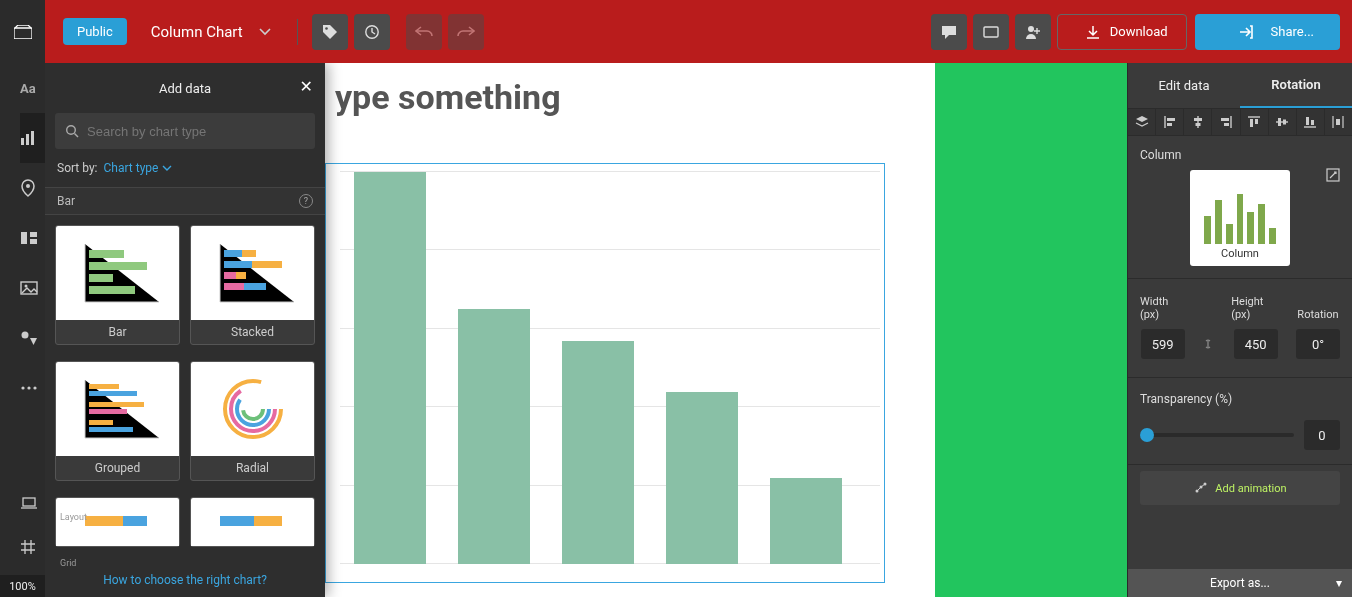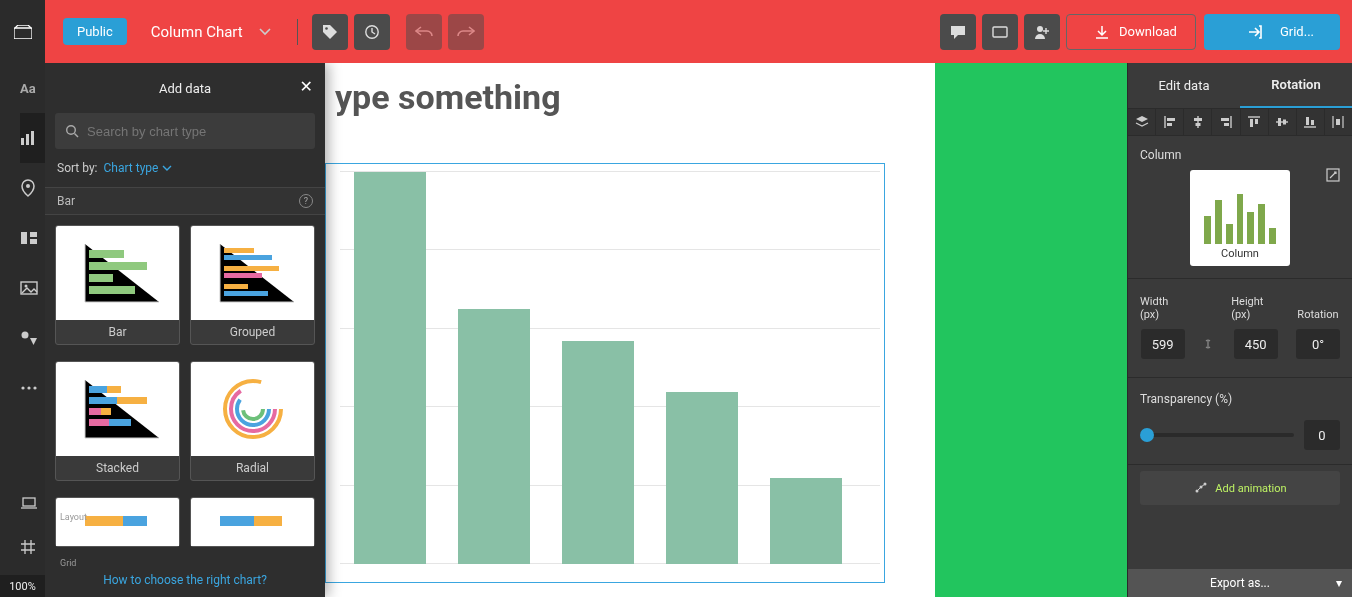--- a/index.html
+++ b/index.html
@@ -8,21 +8,21 @@
     background: #3a3a3a;
     color: #ccc;
     width: 1352px;
     height: 597px;
     overflow: hidden;
     position: relative;
     font-size: 13px;
   }
   .top-bar {
     height: 63px;
-    background: #ef4444;
+    background: #b91c1c;
     display: flex;
     align-items: center;
     padding: 0 12px 0 0;
     position: relative;
     z-index: 5;
   }
   .doc-icon-btn {
     width: 45px;
     height: 63px;
     display: flex;
@@ -315,21 +315,21 @@
     </span>
     <span>Download</span>
   </div>
   <div class="share-btn">
     <span>
       <svg width="14" height="14" viewBox="0 0 14 14">
           <path d="M1 7 H10 M7 3 L11 7 L7 11" fill="none" stroke="#fff" stroke-width="1.6"></path>
           <path d="M11 1 H13 V13 H11" fill="none" stroke="#fff" stroke-width="1.6"></path>
         </svg>
     </span>
-    <span>Grid...</span>
+    <span>Share...</span>
   </div>
 </div>
 
 <div class="left-rail">
   <div class="rail-btn">
     <span style="font-weight:700;font-size:13px;color:#aaa">Aa</span>
   </div>
   <div class="rail-btn active">
     <svg width="18" height="16" viewBox="0 0 18 16">
         <rect x="1" y="8" width="3" height="7" fill="#ccc"></rect>
@@ -419,50 +419,50 @@
       <div class="thumb">
         <svg width="90" height="70" viewBox="0 0 90 70">
           <path d="M12 6 V64 H86" stroke="#ccc" stroke-width="1"></path>
           <rect x="16" y="12" width="35" height="8" fill="#8fc97e"></rect>
           <rect x="16" y="24" width="58" height="8" fill="#8fc97e"></rect>
           <rect x="16" y="36" width="24" height="8" fill="#8fc97e"></rect>
           <rect x="16" y="48" width="46" height="8" fill="#8fc97e"></rect>
         </svg>
       </div>
       <div class="clabel">Bar</div>
-    </div>
-    <div class="chart-card">
-      <div class="thumb">
-        <svg width="90" height="70" viewBox="0 0 90 70">
-          <path d="M12 6 V64 H86" stroke="#ccc" stroke-width="1"></path>
-          <rect x="16" y="10" width="30" height="5" fill="#f6b042"></rect>
-          <rect x="16" y="17" width="48" height="5" fill="#4aa3df"></rect>
-          <rect x="16" y="28" width="55" height="5" fill="#f6b042"></rect>
-          <rect x="16" y="35" width="38" height="5" fill="#e66aa1"></rect>
-          <rect x="16" y="46" width="24" height="5" fill="#f6b042"></rect>
-          <rect x="16" y="53" width="44" height="5" fill="#4aa3df"></rect>
-        </svg>
-      </div>
-      <div class="clabel">Grouped</div>
     </div>
     <div class="chart-card">
       <div class="thumb">
         <svg width="90" height="70" viewBox="0 0 90 70">
           <path d="M12 6 V64 H86" stroke="#ccc" stroke-width="1"></path>
           <rect x="16" y="12" width="18" height="7" fill="#4aa3df"></rect>
             <rect x="34" y="12" width="14" height="7" fill="#f6b042"></rect>
           <rect x="16" y="23" width="28" height="7" fill="#4aa3df"></rect>
             <rect x="44" y="23" width="30" height="7" fill="#f6b042"></rect>
           <rect x="16" y="34" width="12" height="7" fill="#e66aa1"></rect>
             <rect x="28" y="34" width="10" height="7" fill="#f6b042"></rect>
           <rect x="16" y="45" width="20" height="7" fill="#e66aa1"></rect>
             <rect x="36" y="45" width="22" height="7" fill="#4aa3df"></rect>
         </svg>
       </div>
       <div class="clabel">Stacked</div>
+    </div>
+    <div class="chart-card">
+      <div class="thumb">
+        <svg width="90" height="70" viewBox="0 0 90 70">
+          <path d="M12 6 V64 H86" stroke="#ccc" stroke-width="1"></path>
+          <rect x="16" y="10" width="30" height="5" fill="#f6b042"></rect>
+          <rect x="16" y="17" width="48" height="5" fill="#4aa3df"></rect>
+          <rect x="16" y="28" width="55" height="5" fill="#f6b042"></rect>
+          <rect x="16" y="35" width="38" height="5" fill="#e66aa1"></rect>
+          <rect x="16" y="46" width="24" height="5" fill="#f6b042"></rect>
+          <rect x="16" y="53" width="44" height="5" fill="#4aa3df"></rect>
+        </svg>
+      </div>
+      <div class="clabel">Grouped</div>
     </div>
     <div class="chart-card">
       <div class="thumb">
         <svg width="90" height="70" viewBox="0 0 90 70">
           <g transform="translate(45,35)">
             <circle r="28" fill="none" stroke="#f6b042" stroke-width="4" stroke-dasharray="140 176"></circle>
             <circle r="22" fill="none" stroke="#e66aa1" stroke-width="4" stroke-dasharray="90 138"></circle>
             <circle r="16" fill="none" stroke="#4aa3df" stroke-width="4" stroke-dasharray="60 100"></circle>
             <circle r="10" fill="none" stroke="#6dc07a" stroke-width="4" stroke-dasharray="30 63"></circle>
           </g>

